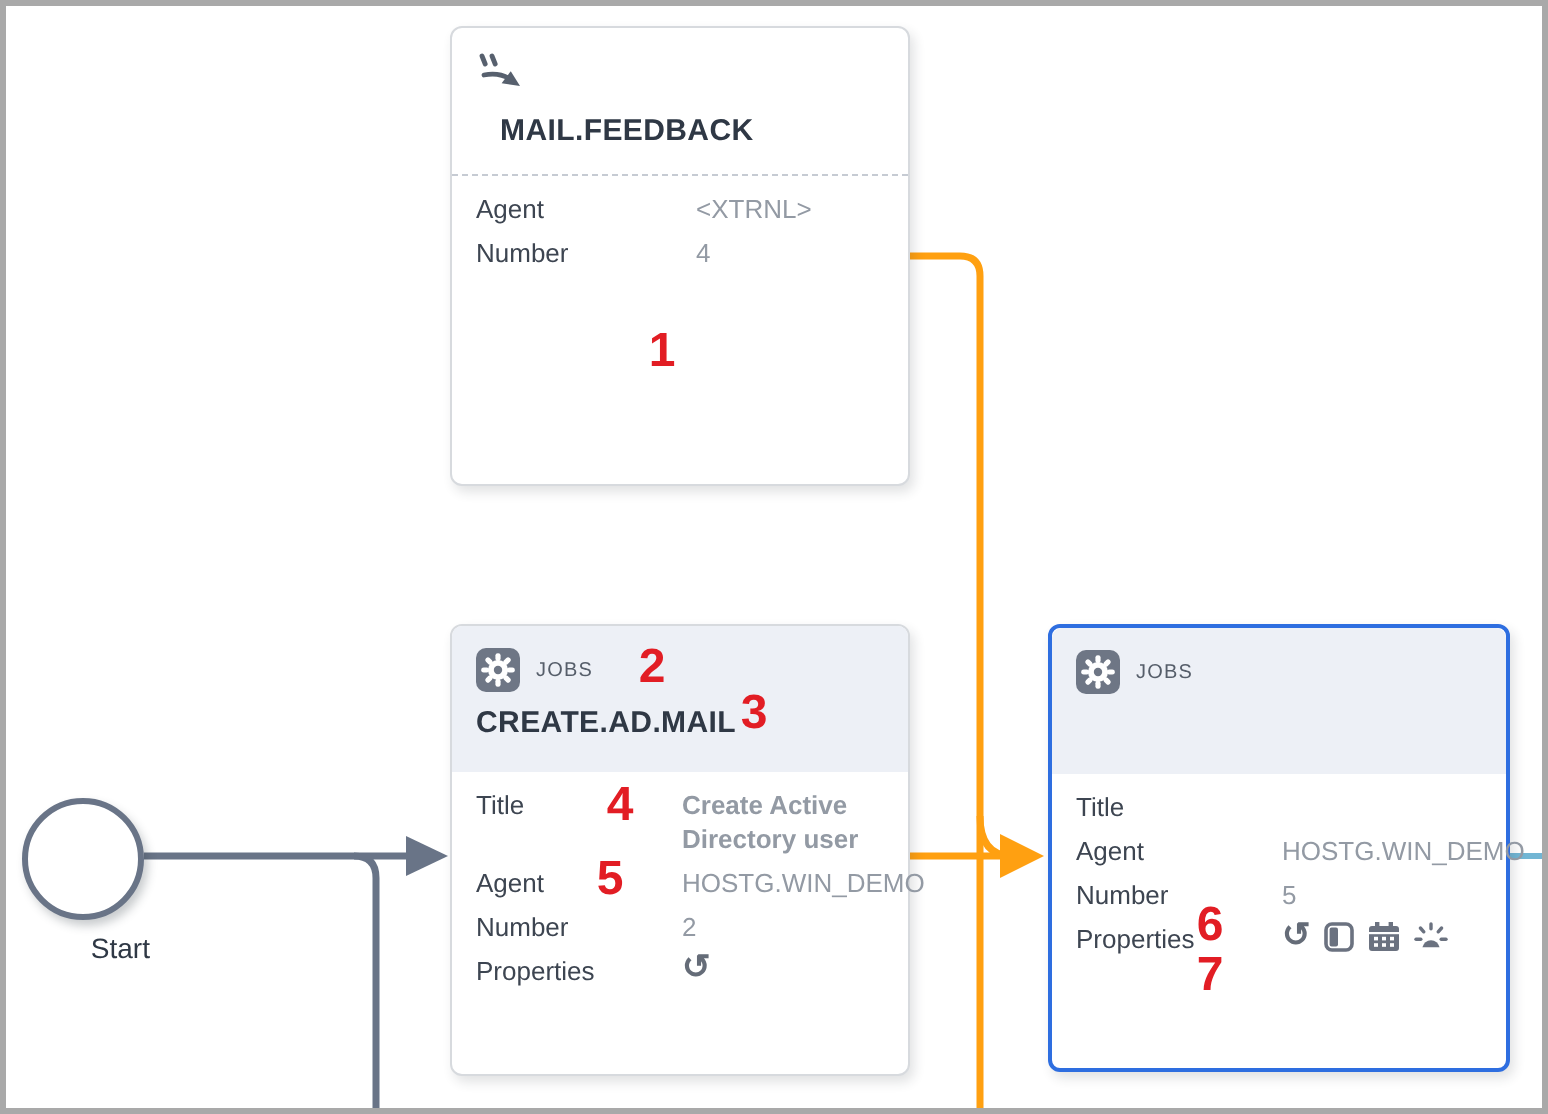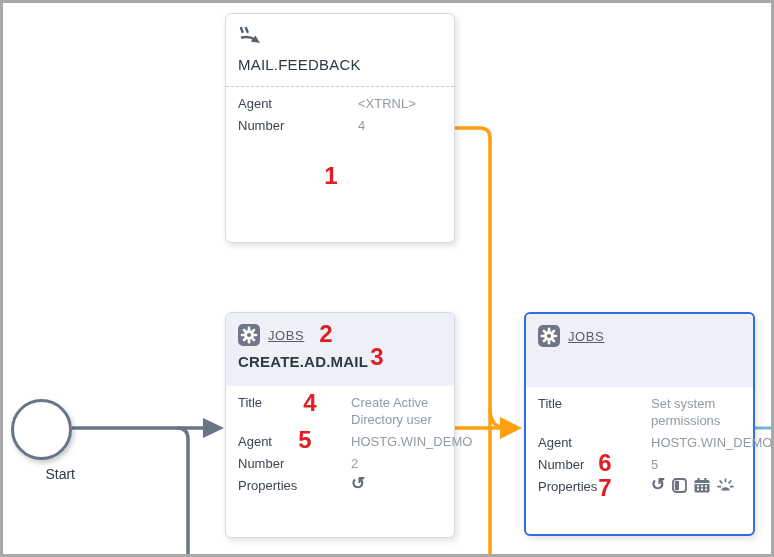--- a/index.html
+++ b/index.html
@@ -10,33 +10,33 @@
     font-family:"Liberation Sans", sans-serif;
   }
   .edges{position:absolute;left:0;top:0;width:774px;height:557px;}
   .node-card{
     position:absolute;background:#fff;border:1px solid #d7dade;border-radius:6px;
     box-shadow:2px 3px 6px rgba(40,50,60,0.14);
   }
   .node-card.selected{border:2px solid #2e6ee0;}
   .mail-card{left:225px;top:13px;width:230px;height:230px;padding:12px 0 0 0;}
   .mail-head{padding:0 12px;}
-  .mail-title{font-size:15px;font-weight:400;color:#2f3845;margin-top:7px;letter-spacing:.2px;}
+  .mail-title{font-size:15px;font-weight:700;color:#2f3845;margin-top:7px;letter-spacing:.2px;margin-left:12px;}
   .dashed-divider{border-top:1px dashed #c6cbd3;margin-top:13px;}
   .jobs-card{width:230px;height:226px;}
   .create-card{left:225px;top:312px;}
   .set-card{left:524px;top:312px;width:231px;height:224px;}
   .jobs-header{
     background:#edf0f6;border-radius:5px 5px 0 0;height:73px;padding:10px 12px 0 12px;
   }
   .jobs-type-row{display:flex;align-items:center;gap:8px;height:24px;}
-  .jobs-type-label{font-size:13px;color:#565e6a;letter-spacing:.6px;text-decoration:underline;}
+  .jobs-type-label{font-size:10px;color:#565e6a;letter-spacing:.6px;}
   .jobs-name{font-size:15px;font-weight:700;color:#2f3845;margin-top:6px;letter-spacing:.2px;}
   .card-body{padding:8px 12px 0 12px;}
-  .prop-row{display:flex;font-size:13px;line-height:17px;margin-bottom:5px;gap:10px;}
+  .prop-row{display:flex;font-size:13px;line-height:17px;margin-bottom:5px;}
   .prop-label{color:#3d4551;flex:0 0 103px;}
   .mail-card .prop-label{flex-basis:110px;}
   .prop-value{color:#939aa4;}
   .icon-row{display:flex;align-items:center;gap:7px;height:18px;}
   .restart-glyph{font-size:17px;font-weight:700;color:#656c78;line-height:14px;position:relative;top:-2px;}
   .start-node{
     position:absolute;left:11px;top:399px;width:61px;height:61px;border-radius:50%;
     background:#fff;border:3px solid #697487;box-shadow:2px 3px 5px rgba(40,50,60,0.25);
   }
   .start-label{
@@ -124,21 +124,21 @@
             </g>
           </svg>
         </span>
         <span class="jobs-type-label">JOBS</span>
       </div>
       <div class="jobs-name">CREATE.AD.MAIL</div>
     </div>
     <div class="card-body">
       <div class="prop-row">
         <span class="prop-label">Title</span>
-        <span class="prop-value" style="flex:1;">Create Active Directory user</span>
+        <span class="prop-value" style="flex:1;font-weight:bold;">Create Active Directory user</span>
       </div>
       <div class="prop-row">
         <span class="prop-label">Agent</span>
         <span class="prop-value">HOSTG.WIN_DEMO</span>
       </div>
       <div class="prop-row">
         <span class="prop-label">Number</span>
         <span class="prop-value">2</span>
       </div>
       <div class="prop-row">
@@ -173,21 +173,20 @@
               <circle cx="11" cy="11" r="2.1" fill="#6e7685"></circle>
             </g>
           </svg>
         </span>
         <span class="jobs-type-label">JOBS</span>
       </div>
     </div>
     <div class="card-body">
       <div class="prop-row">
         <span class="prop-label">Title</span>
-        <span class="prop-value" style="flex:1;">Set system permissions</span>
       </div>
       <div class="prop-row">
         <span class="prop-label">Agent</span>
         <span class="prop-value">HOSTG.WIN_DEMO</span>
       </div>
       <div class="prop-row">
         <span class="prop-label">Number</span>
         <span class="prop-value">5</span>
       </div>
       <div class="prop-row">

